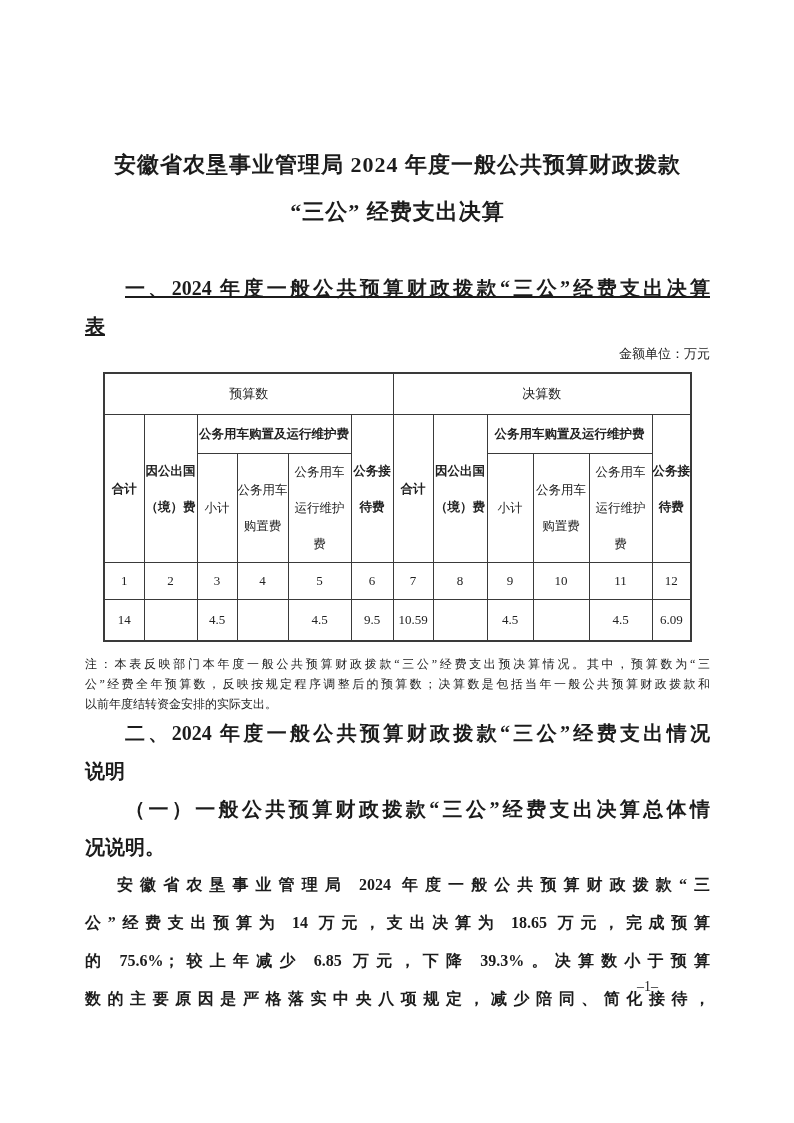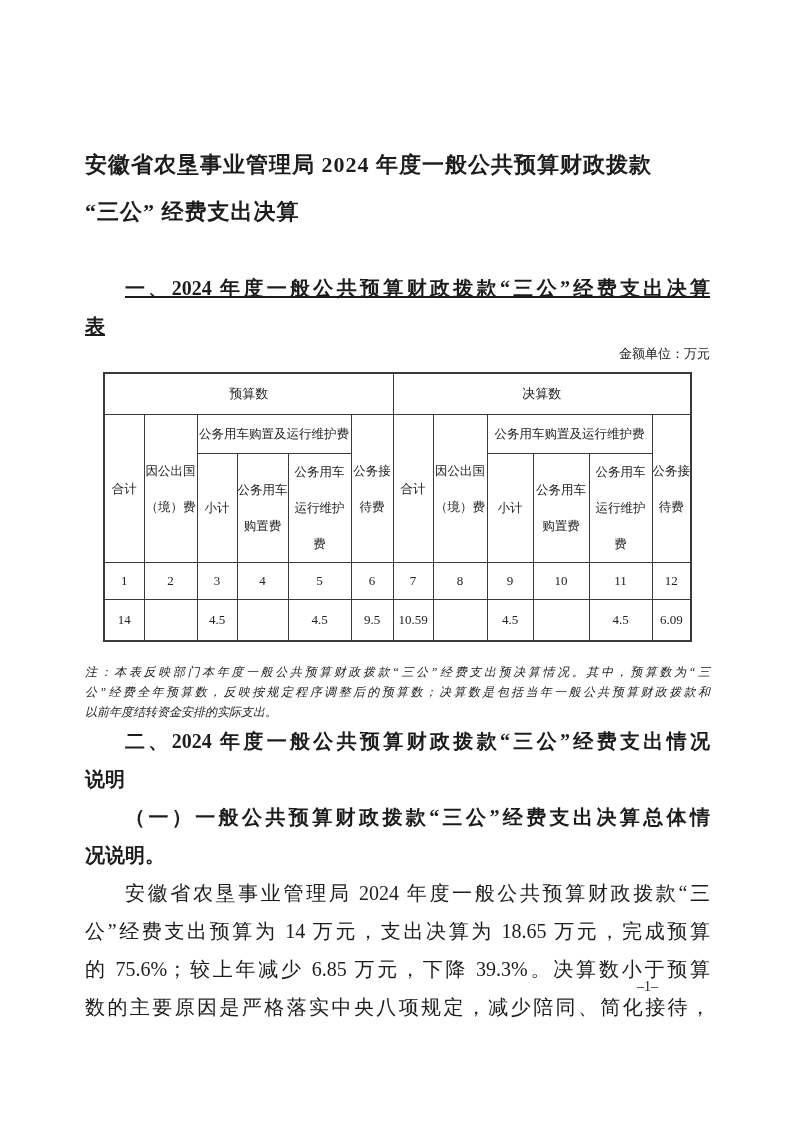--- a/index.html
+++ b/index.html
@@ -1,36 +1,36 @@
 <!DOCTYPE html>
 <html><head>
 <meta charset="utf-8">
 <style>
   html,body{margin:0;padding:0;background:#ffffff;}
   .page{position:relative;width:794px;height:1123px;background:#fff;margin:0 auto;
         font-family:"Liberation Serif","DejaVu Serif",serif;color:#1c1c1c;overflow:hidden;}
   .content{padding:0 84px 0 85px;}
-  .title{margin:0;padding-top:141px;font-size:22px;font-weight:bold;text-align:left;
+  .title{margin:0;padding-top:141px;font-size:22px;font-weight:bold;text-align:center;
          line-height:47px;letter-spacing:1px;}
   .h-line{font-size:20px;font-weight:bold;line-height:38px;}
-  .body-line{font-size:20px;font-weight:normal;line-height:38px;}
+  .body-line{font-size:16px;font-weight:bold;line-height:38px;}
   .j{text-align:justify;text-align-last:justify;}
   .indent{text-indent:2em;}
   .sec1{margin-top:34px;text-decoration:underline;}
   .unit{font-size:13px;line-height:18px;text-align:right;}
   table.tbl{border-collapse:collapse;table-layout:fixed;width:587px;margin:9px auto 10px;
             border:2px solid #3a3a3a;}
   .tbl td{border:1px solid #3a3a3a;text-align:center;vertical-align:middle;
           padding:0;font-size:12.5px;line-height:36px;word-break:break-all;color:#222;}
   .tbl tr.r1 td{height:40px;font-size:13px;}
-  .tbl tr.r2 td{height:38px;}
+  .tbl tr.r2 td{height:38px;font-weight:bold;}
   .tbl tr.r3 td{height:80px;}
   .tbl tr.r4 td{height:36px;font-size:13px;line-height:16px;}
   .tbl tr.r5 td{height:40px;font-size:13px;line-height:16px;}
-  .note{margin-top:20px;font-style:italic;}
+  .note{margin-top:12px;}
   .note-line{font-size:12px;line-height:20px;color:#222;}
   .pageno{position:absolute;left:637px;top:977px;font-size:14px;line-height:20px;color:#222;}
 </style>
 </head>
 <body>
 
 <div class="page">
   <div class="content">
 
     <h1 class="title">

